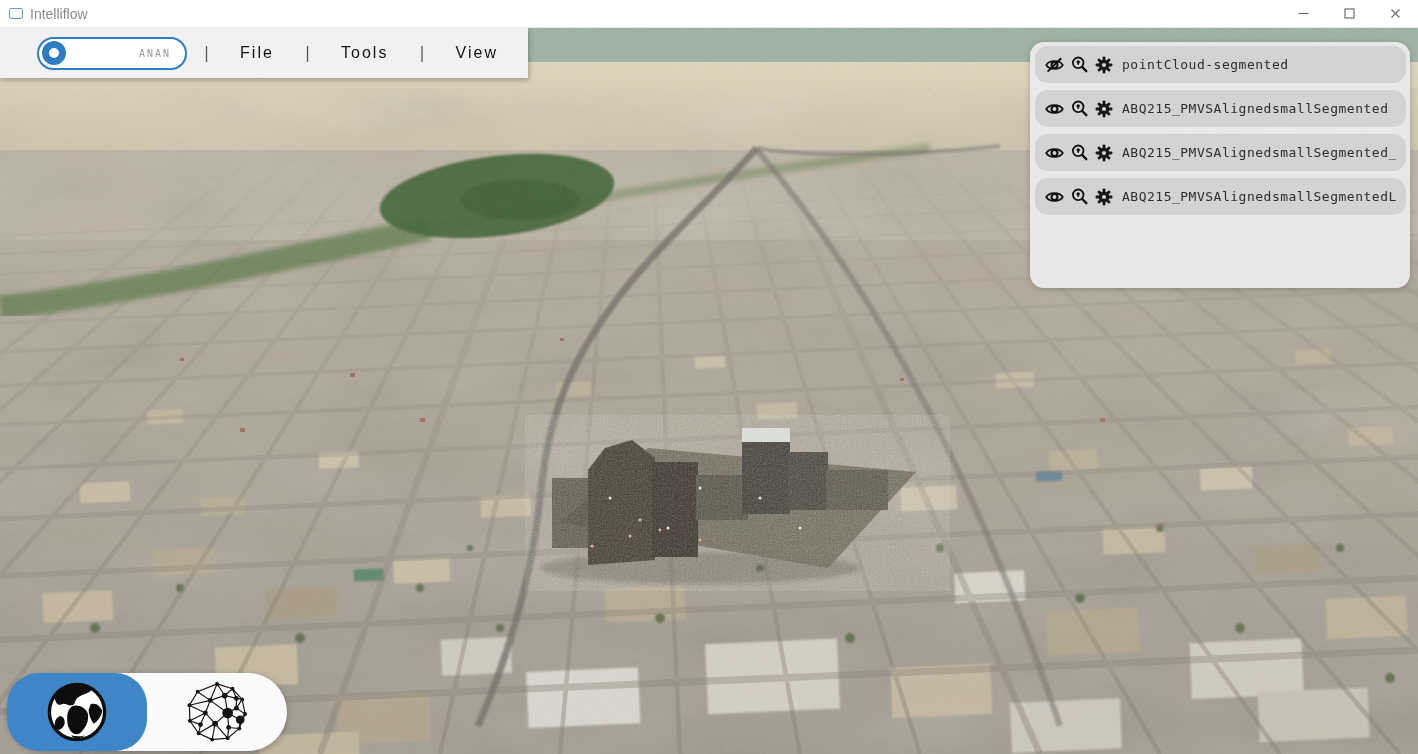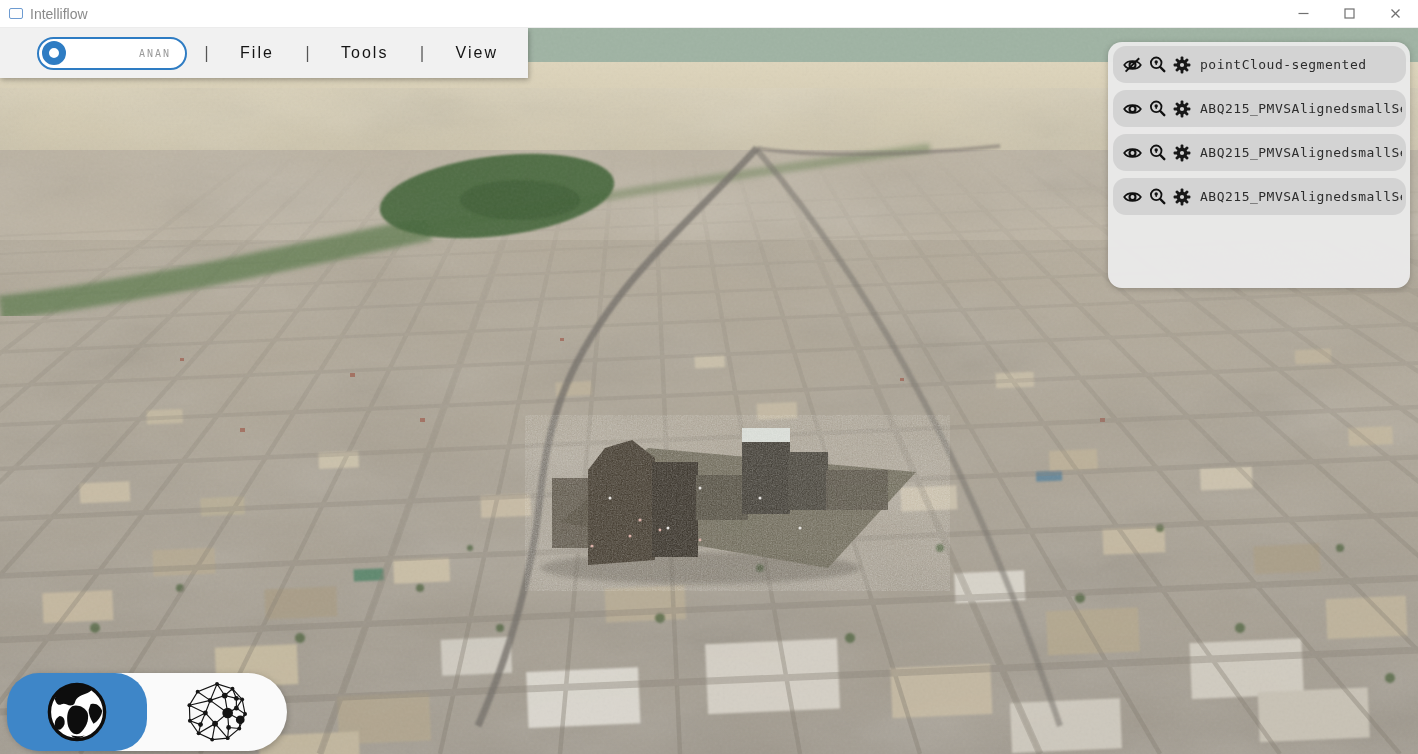--- a/index.html
+++ b/index.html
@@ -23,21 +23,21 @@
     background:#fff;display:flex;align-items:center;box-sizing:border-box;cursor:pointer;flex:0 0 auto;padding:0;}
   .donut{width:24px;height:24px;border:7px solid #2e7cc3;border-radius:50%;
     margin-left:3px;box-sizing:border-box;background:#fff;}
   .brand-label{margin-left:auto;margin-right:14px;font-family:"DejaVu Sans Mono",monospace;
     font-size:10px;letter-spacing:2px;color:#9a9a9a;}
   .menu-items{flex:1;display:flex;align-items:center;justify-content:space-between;margin:0 30px 0 15px;}
   .menu-sep{color:#555;font-size:15px;font-family:"DejaVu Sans Mono",monospace;}
   .menu-item{background:none;border:none;font-family:Liberation Sans, sans-serif;
     font-size:16px;letter-spacing:2px;color:#141414;cursor:pointer;padding:0;}
   
-  .layers-panel{position:absolute;top:42px;right:8px;width:302px;height:246px;
+  .layers-panel{position:absolute;top:42px;right:8px;width:380px;height:246px;
     background:rgba(233,233,233,.97);border-radius:14px;padding:4px 4px 0 5px;box-sizing:border-box;
     box-shadow:0 1px 6px rgba(0,0,0,.22);z-index:30;}
   .layer-row{height:37px;margin-bottom:7px;background:#d3d3d3;border-radius:13px;
     display:flex;align-items:center;padding:0 4px 0 9px;gap:5px;overflow:hidden;}
   .icon-btn{background:none;border:none;padding:0;width:20px;height:20px;flex:0 0 auto;
     display:flex;align-items:center;justify-content:center;cursor:pointer;}
   .layer-label{font-family:"DejaVu Sans Mono",monospace;font-size:13px;letter-spacing:.5px;
     color:#2d2d2d;white-space:nowrap;overflow:hidden;margin-left:3px;}
   
   .view-toggle{position:absolute;left:7px;bottom:3px;width:280px;height:78px;background:#fafafa;

